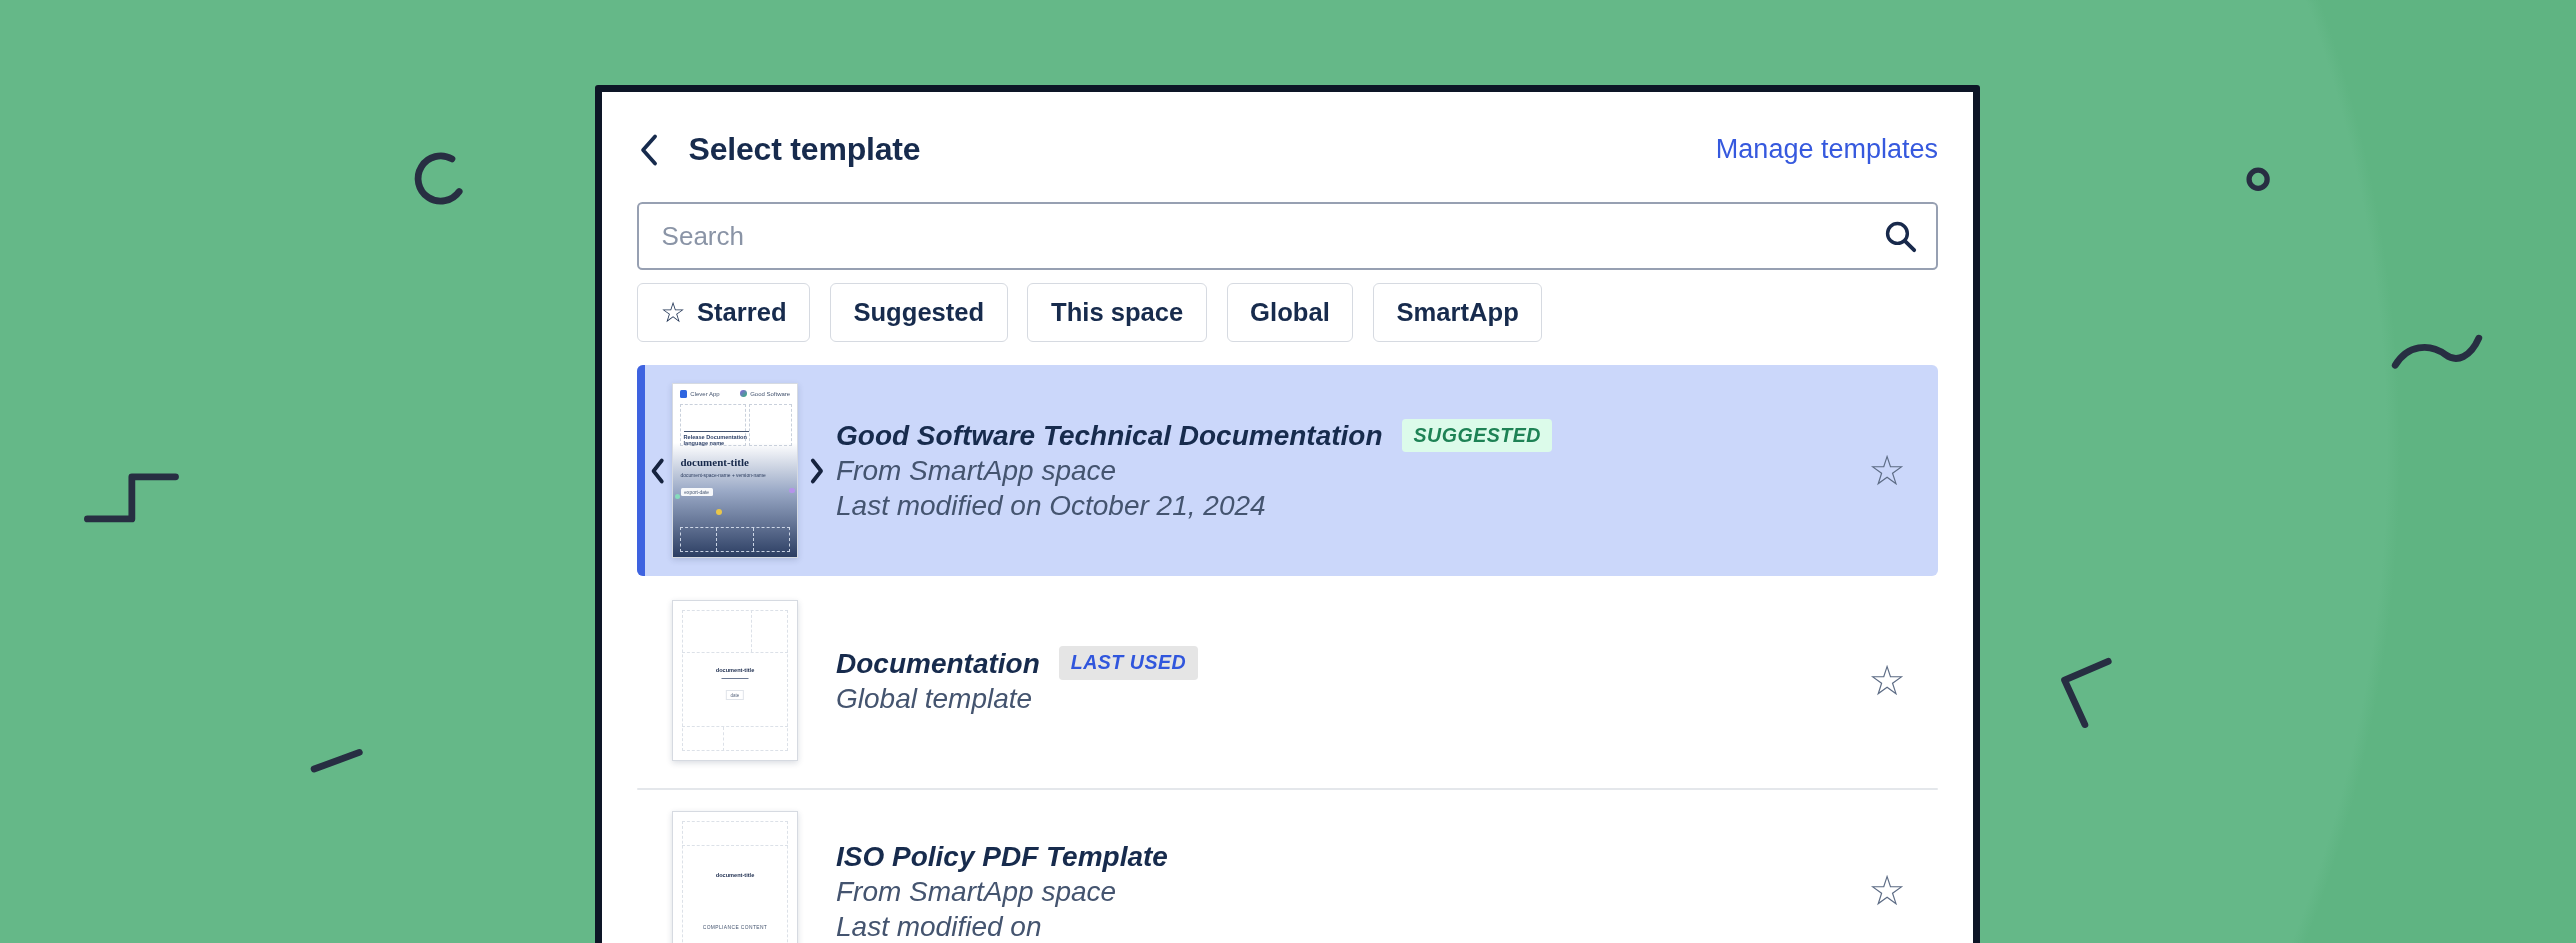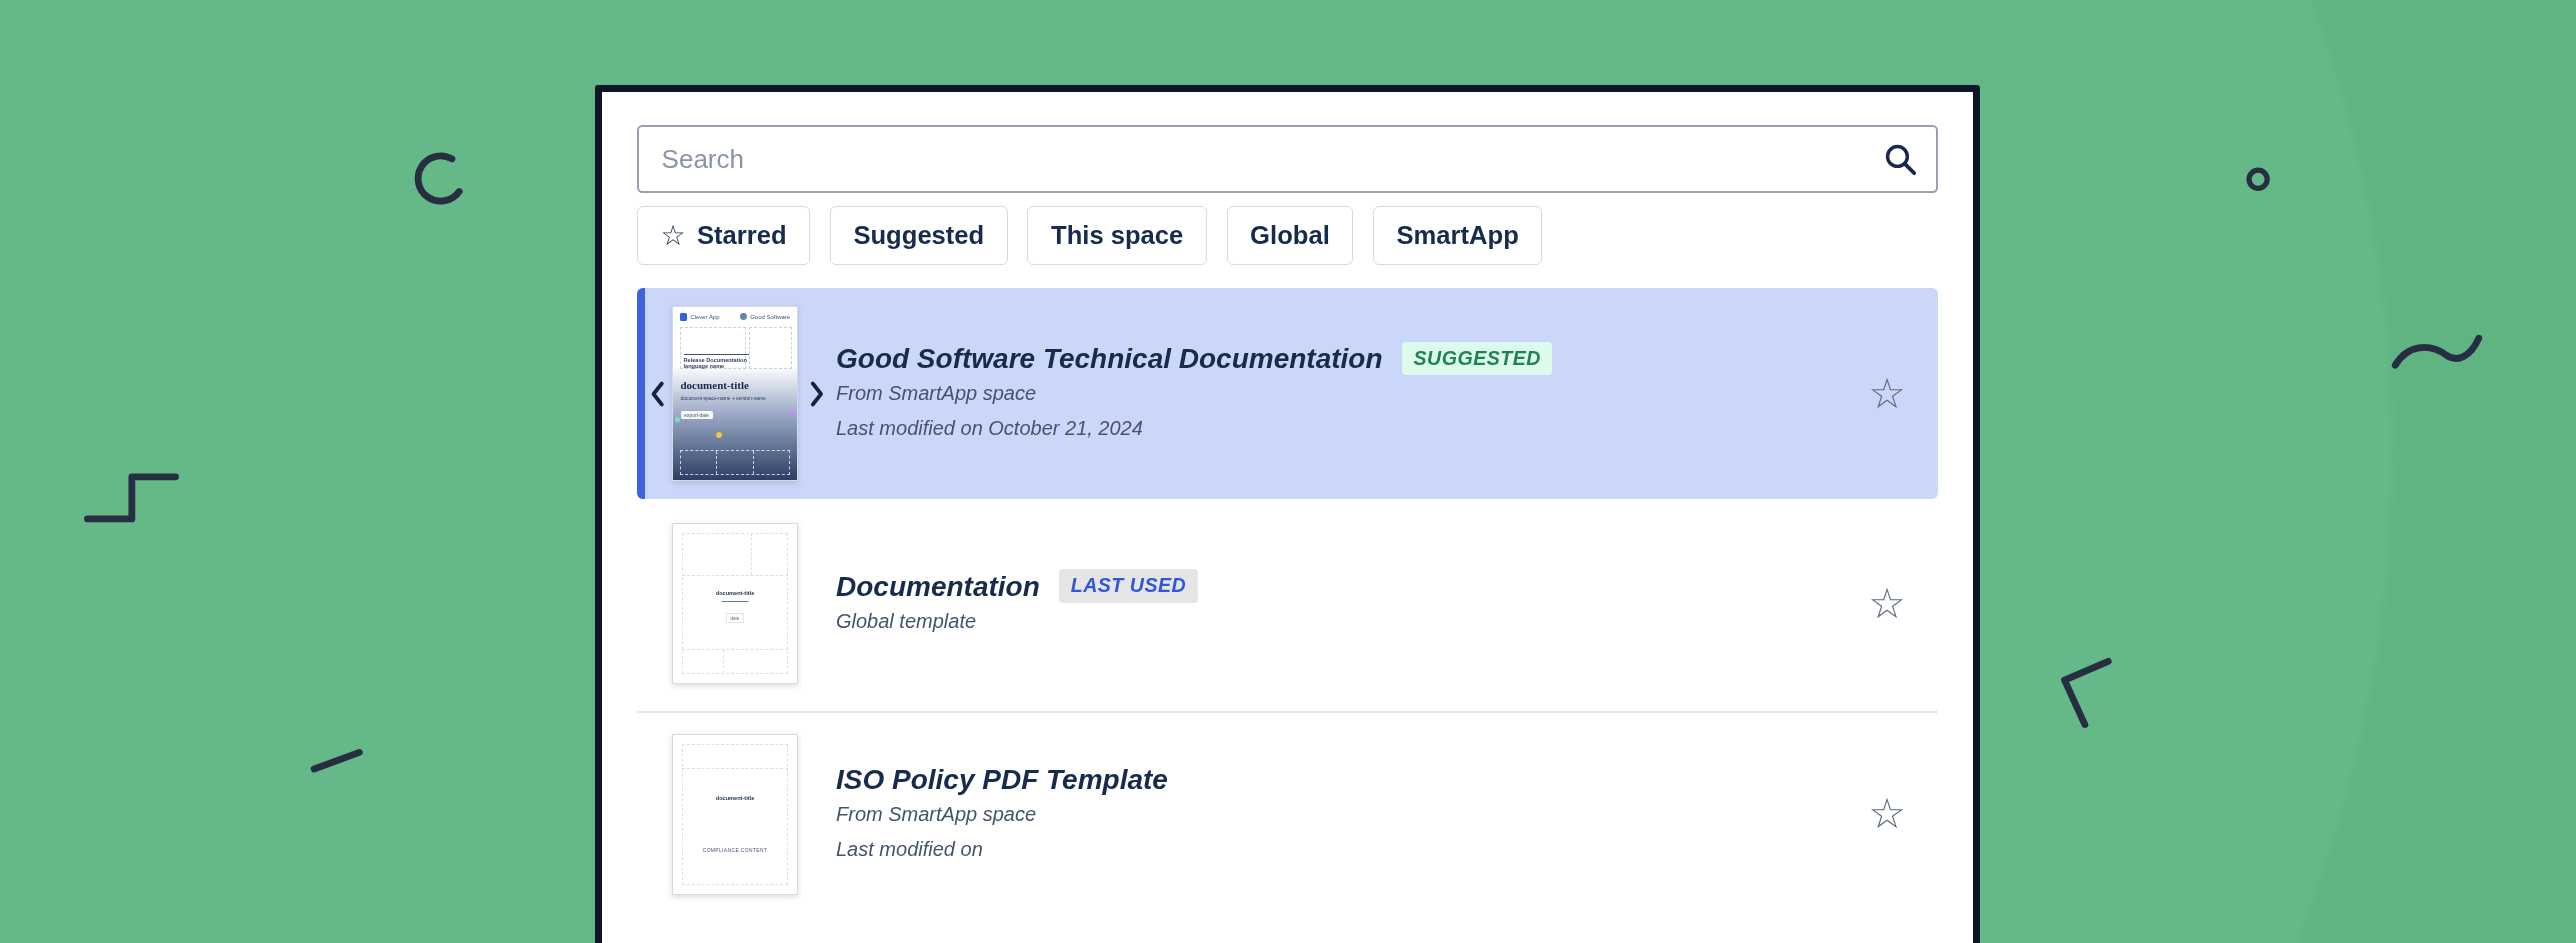--- a/index.html
+++ b/index.html
@@ -93,39 +93,49 @@
   .t3 .h1 { position:absolute; left:9px; right:9px; top:33px; border-top:0.8px dashed #dce1e8; }
   .t3 .doc-title { position:absolute; top:60px; left:0; right:0; text-align:center; font-size:5.6px; font-weight:700; color:#1c2c4e; }
   .t3 .footer-text { position:absolute; top:113px; left:0; right:0; text-align:center; font-size:4.9px; letter-spacing:0.4px; color:#44546f; }
 
   .row-text { flex:1; margin-left:38px; min-width:0;font-style:italic; }
   .title-line { display:flex; align-items:center; gap:19.6px; }
   .row-title { font-size:28px; font-weight:700; color:#172b4d; line-height:35px; }
   .badge { font-size:19.6px; font-weight:700; letter-spacing:0.5px; padding:6.8px 11.3px; border-radius:3.8px; line-height:1; }
   .badge.green { background:#dcfbea; color:#1e8255; }
   .badge.blue  { background:#e5e5e5; color:#3056dd; }
-  .row-sub { font-size:20px; color:#44546f; line-height:35px; }
+  .row-sub { font-size:28px; color:#44546f; line-height:35px; }
   .star-btn { flex:none; margin-left:auto; margin-right:32px; font-size:42px; color:#5d6c85; cursor:pointer; line-height:1; }
 </style>
 </head>
 <body>
 
 <svg class="doodles" viewBox="0 0 3420 1252">
   <g fill="none" stroke="#272e42" stroke-width="9" stroke-linecap="round" stroke-linejoin="round">
     <path d="M 600 211 A 30 30 0 1 0 609.6 254.2"></path>
     <path d="M 233 633 L 175 633 L 175 689 L 116 689"></path>
     <path d="M 417 1021 L 477 999"></path>
     <path d="M 2799 878 L 2741 903 L 2768 962"></path>
     <path d="M 3180 485 C 3196 458 3225 455 3247 471 C 3262 482 3280 474 3291 449"></path>
     <circle cx="2998" cy="238" r="12" stroke-width="7"></circle>
   </g>
 </svg>
 
 <div class="modal">
 
+  <div class="header">
+    <div class="back-btn">
+      <svg width="22.6" height="36" viewBox="0 0 30 48">
+        <path d="M24 6 L8 24 L24 42" fill="none" stroke="#172b4d" stroke-width="5" stroke-linecap="round" stroke-linejoin="round"></path>
+      </svg>
+    </div>
+    <div class="page-title">Select template</div>
+    <div class="header-spacer"></div>
+    <a class="manage-link">Manage templates</a>
+  </div>
 
   <div class="search-wrap">
     <input class="search-input" type="text" placeholder="Search" style="">
     <span class="search-icon">
       <svg width="35" height="35" viewBox="0 0 46 46">
         <circle cx="19" cy="19" r="13" fill="none" stroke="#18294b" stroke-width="4.5"></circle>
         <line x1="29" y1="29" x2="41" y2="41" stroke="#18294b" stroke-width="5" stroke-linecap="round"></line>
       </svg>
     </span>
   </div>

